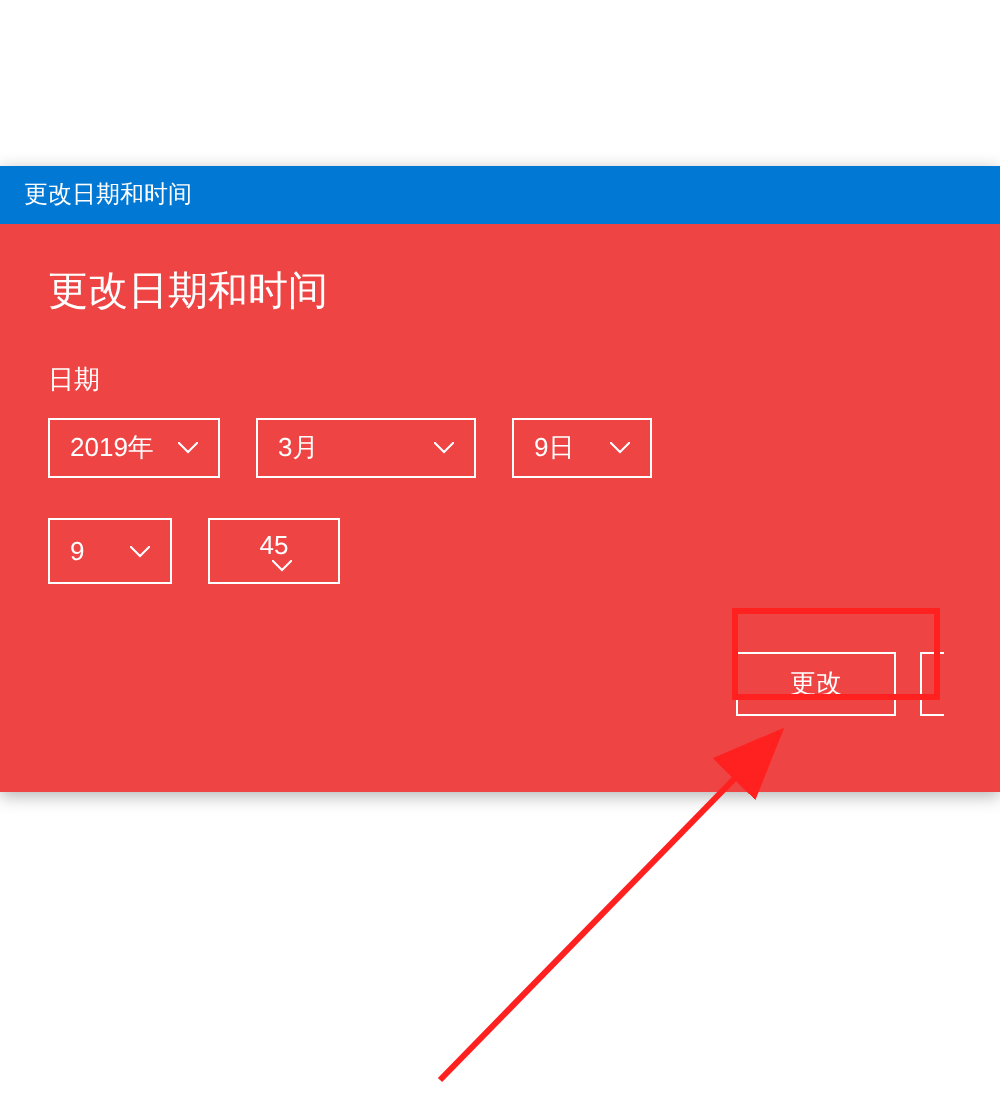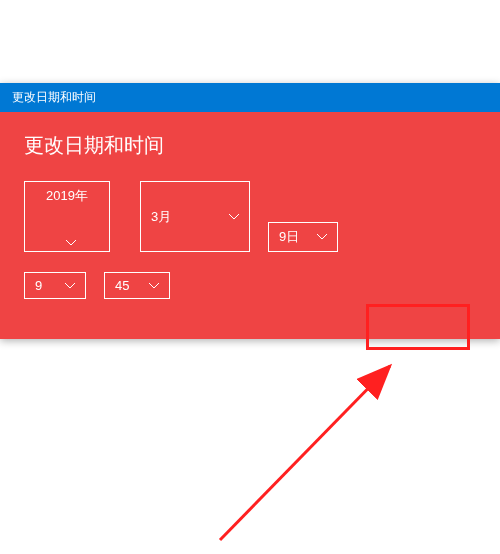--- a/index.html
+++ b/index.html
@@ -50,25 +50,25 @@
       display: flex;
       align-items: center;
       justify-content: space-between;
       border: 1px solid #ffffff;
       padding: 5px 10px;
       font-size: 13px;
       cursor: pointer;
       background: transparent;
       color: #ffffff;
     }
-    .dropdown.year { width: 86px; flex-direction: column; }
-    .dropdown.month { width: 110px; margin-left: 12px; }
-    .dropdown.day { width: 70px; margin-top: 41px; }
+    .dropdown.year { width: 86px; }
+    .dropdown.month { width: 110px; }
+    .dropdown.day { width: 70px; }
     .dropdown.hour { width: 62px; }
-    .dropdown.minute { width: 66px; }
+    .dropdown.minute { width: 66px; flex-direction: column; }
     .chevron {
       margin-left: 8px;
     }
     .chevron svg {
       display: block;
     }
     .button-row {
       display: flex;
       justify-content: flex-end;
       gap: 12px;
@@ -96,20 +96,21 @@
 </head>
 <body>
 
 <div class="dialog">
   <div class="titlebar">
     <span>更改日期和时间</span>
   </div>
   <div class="content">
     <h1 class="heading">更改日期和时间</h1>
 
+    <div class="section-label">日期</div>
     <div class="row">
       <div class="dropdown year">
         <span>2019年</span>
         <span class="chevron">
           <svg width="10" height="6" viewBox="0 0 10 6">
               <path d="M0 0 L5 5 L10 0" stroke="#ffffff" stroke-width="1" fill="none"></path>
             </svg>
         </span>
       </div>
       <div class="dropdown month">
@@ -142,20 +143,24 @@
       <div class="dropdown minute">
         <span>45</span>
         <span class="chevron">
           <svg width="10" height="6" viewBox="0 0 10 6">
               <path d="M0 0 L5 5 L10 0" stroke="#ffffff" stroke-width="1" fill="none"></path>
             </svg>
         </span>
       </div>
     </div>
 
+    <div class="button-row">
+      <button class="btn">更改</button>
+      <button class="btn" style="width:12px;padding:6px 0;border-right:none;"></button>
+    </div>
   </div>
 </div>
 
 <div class="highlight-box" style="left:366px; top:304px; width:104px; height:46px;"></div>
 
 <svg class="arrow-svg" style="left:180px; top:350px;" width="240" height="200" viewBox="0 0 240 200">
   <defs>
     <marker id="arrowhead" markerWidth="12" markerHeight="10" refX="11" refY="5" orient="auto">
       <polygon points="0 0, 12 5, 0 10" fill="#ff2020"></polygon>
     </marker>

